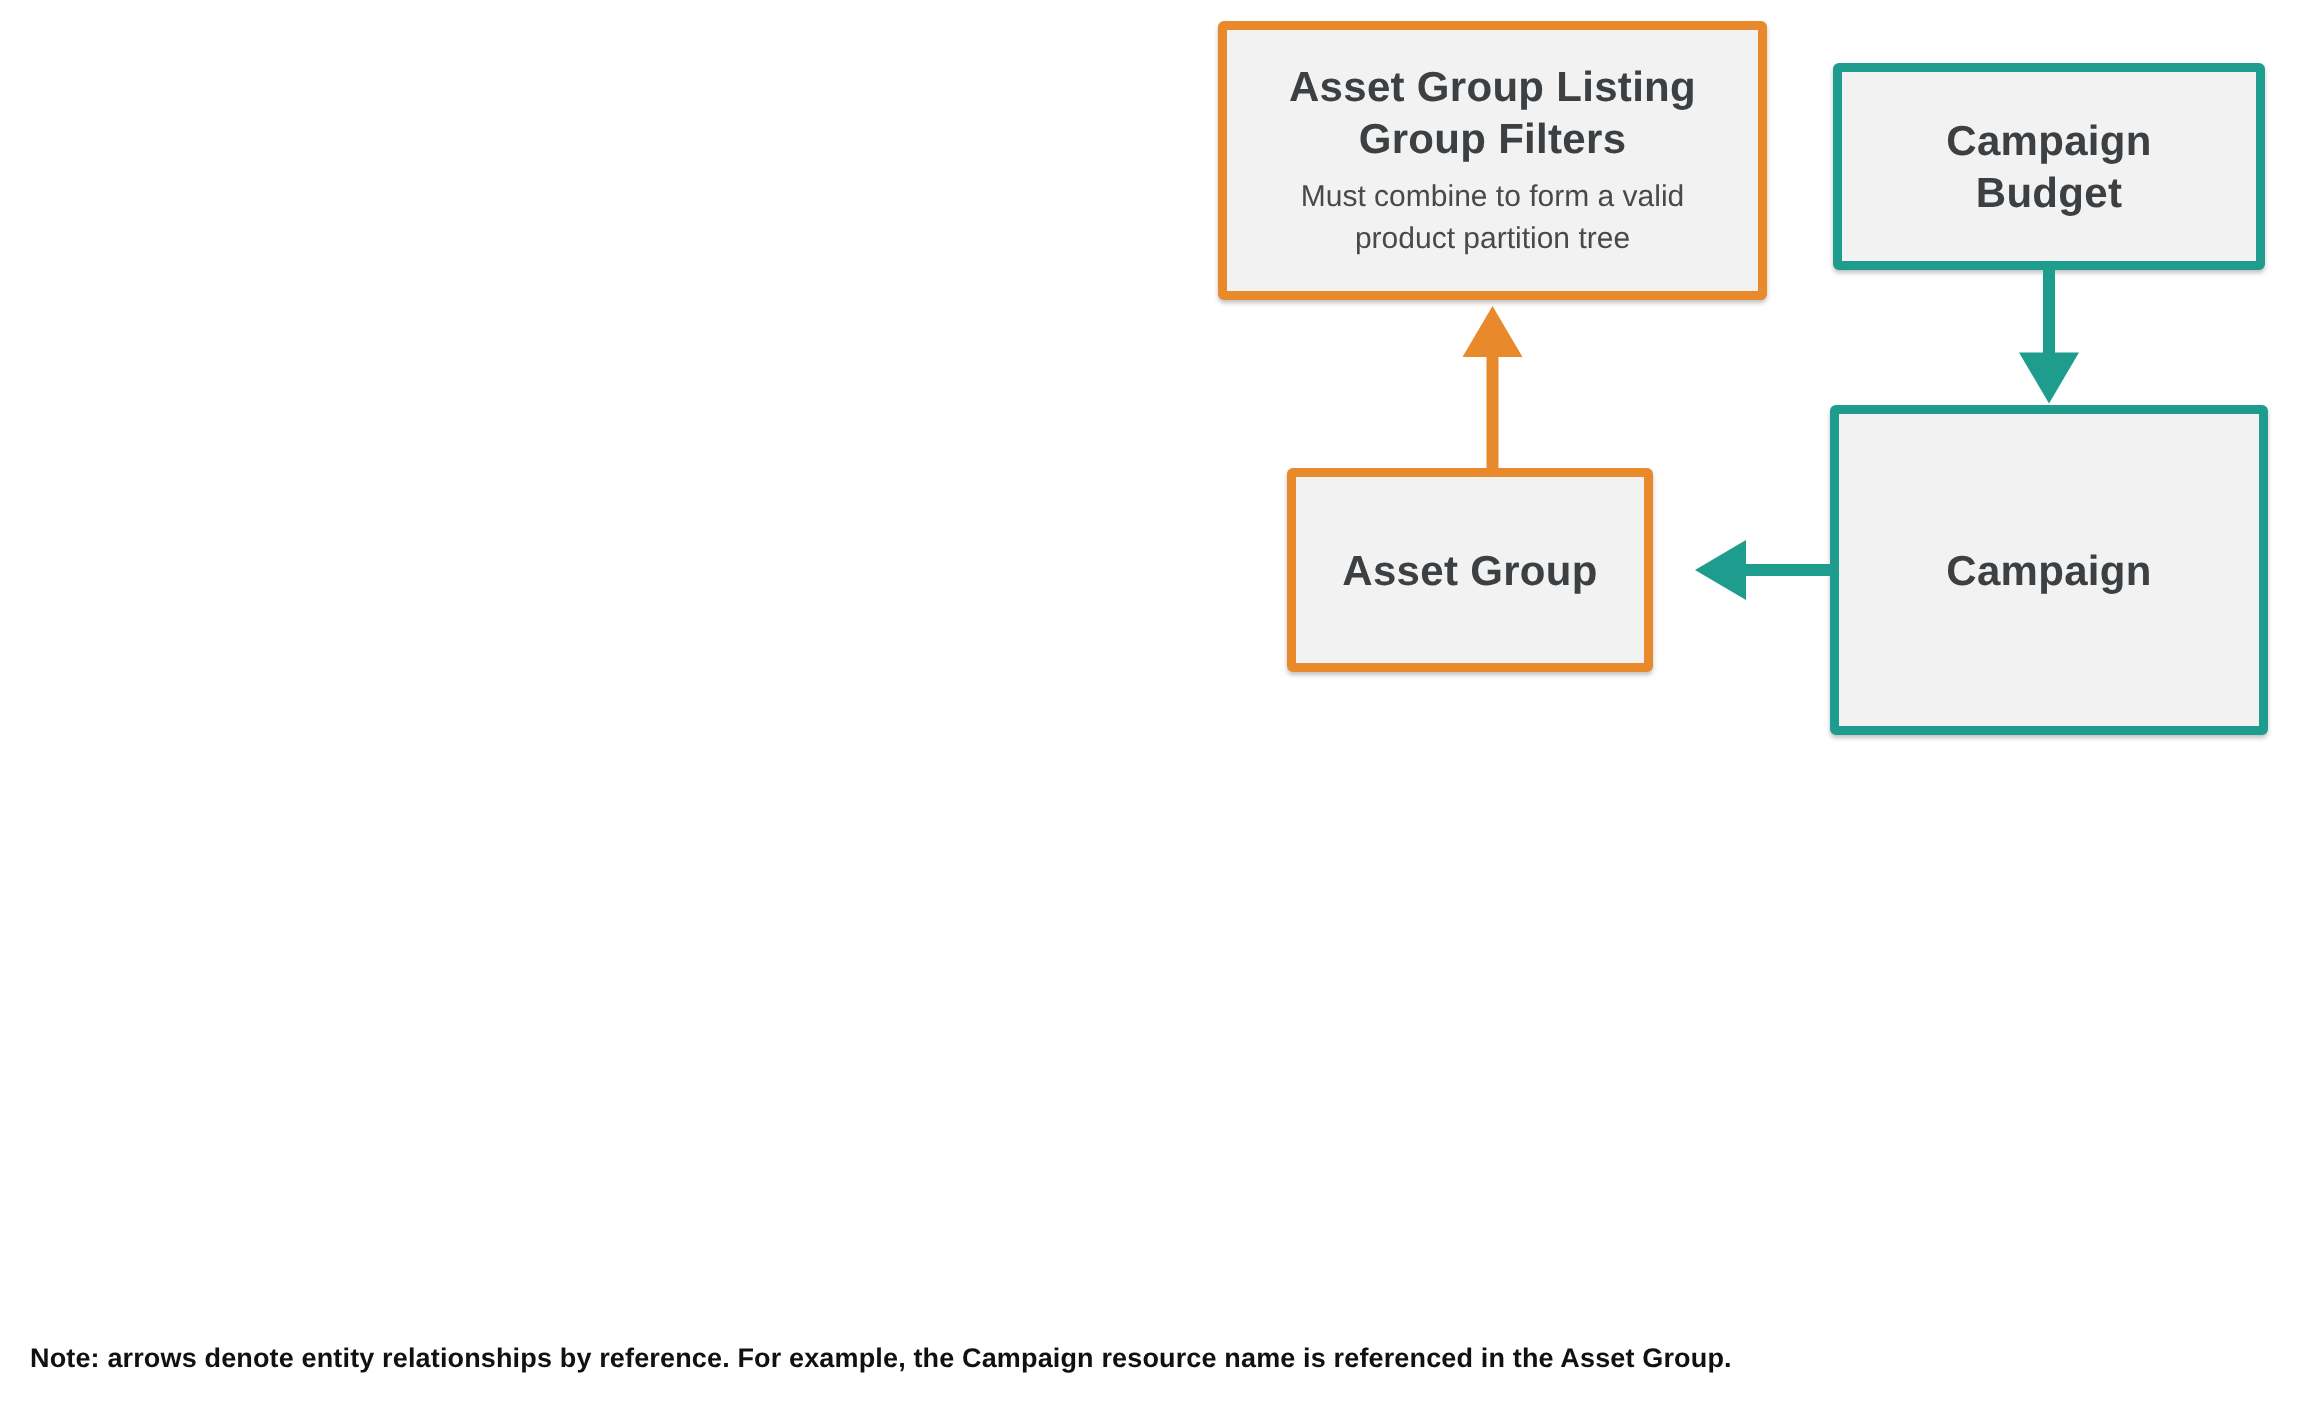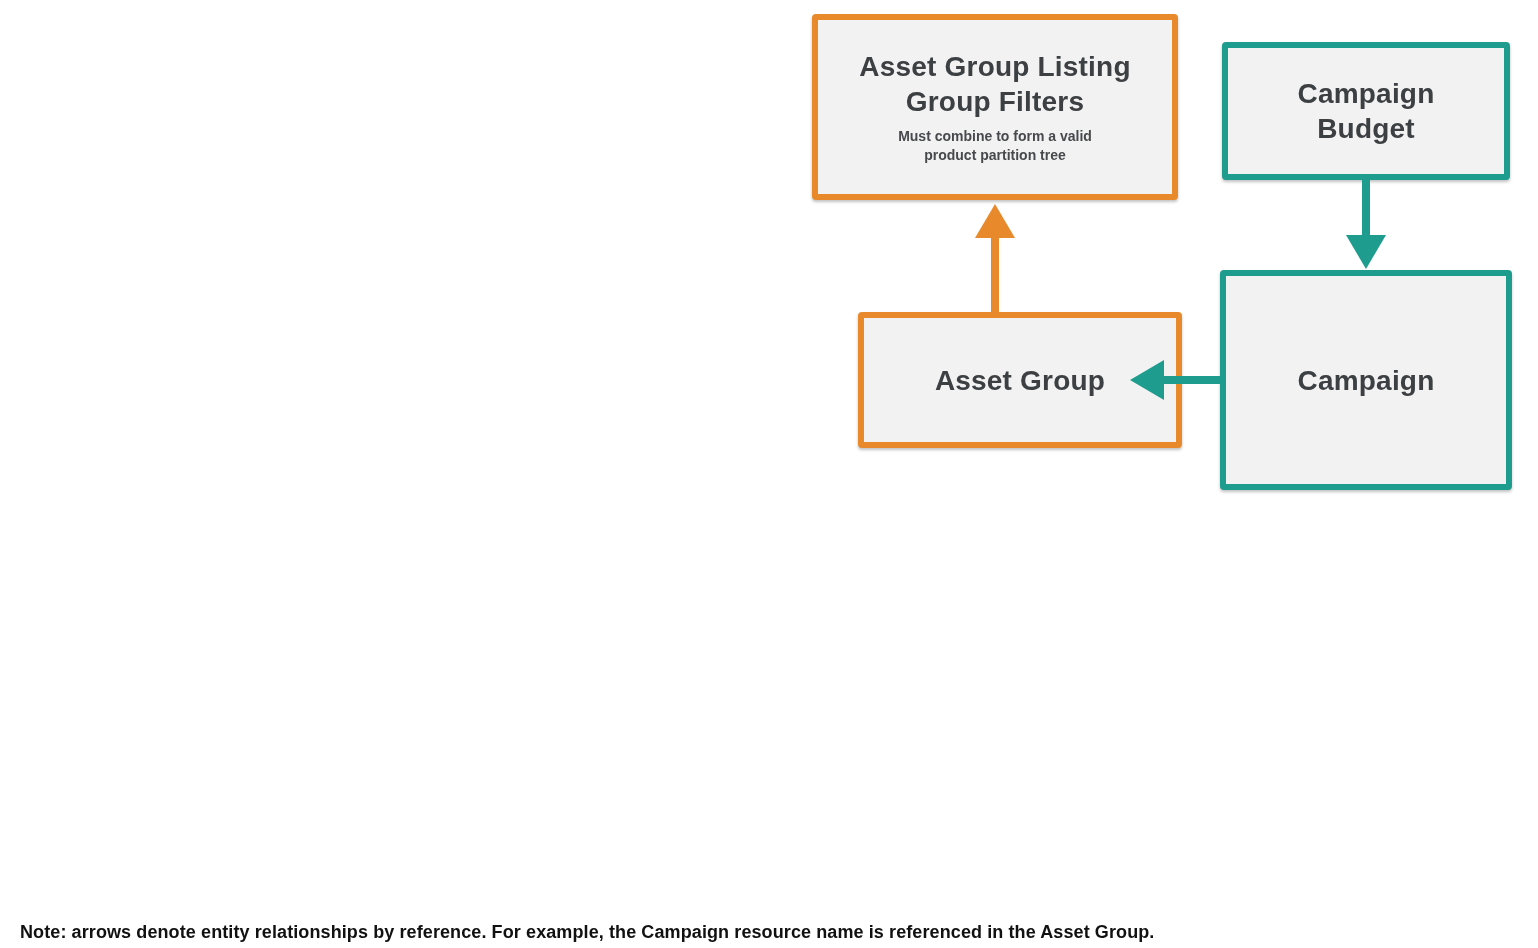--- a/index.html
+++ b/index.html
@@ -41,33 +41,33 @@
 
   .node-title {
     font-size: 28px;
     font-weight: 700;
     color: var(--title-text);
     line-height: 1.25;
     white-space: pre-line;
     letter-spacing: 0.2px;
   }
   .node-subtitle {
-    font-size: 14px;
-    font-weight: 700;
+    font-size: 20px;
+    font-weight: 400;
     color: var(--subtitle-text);
     line-height: 1.38;
     white-space: pre-line;
     margin-top: 8px;
   }
 
   
   .box-listing-filters { left: 812px; top: 14px;  width: 366px; height: 186px; }
   .box-campaign-budget { left: 1222px; top: 42px; width: 288px; height: 138px; }
   .box-campaign        { left: 1220px; top: 270px; width: 292px; height: 220px; }
-  .box-asset-group     { left: 858px; top: 312px; width: 324px; height: 136px; }
+  .box-asset-group     { left: 858px; top: 312px; width: 244px; height: 136px; }
 
   
   .edge-line { position: absolute; }
   .edge-line.orange { background: var(--orange); }
   .edge-line.teal   { background: var(--teal); }
   .arrow-head { position: absolute; width: 0; height: 0; }
 
   
   .edge-up-line  { left: 991px; top: 230px; width: 8px; height: 84px; }
   .edge-up-head  {
@@ -91,21 +91,21 @@
   .edge-left-head {
     left: 1130px; top: 360px;
     border-top: 20px solid transparent;
     border-bottom: 20px solid transparent;
     border-right: 34px solid var(--teal);
   }
 
   .note {
     position: absolute;
     left: 20px;
-    top: 922px;
+    top: 895px;
     font-size: 18px;
     font-weight: 700;
     color: var(--note-text);
     letter-spacing: 0.1px;
   }
 </style>
 </head>
 <body>
 
 <div class="canvas">

